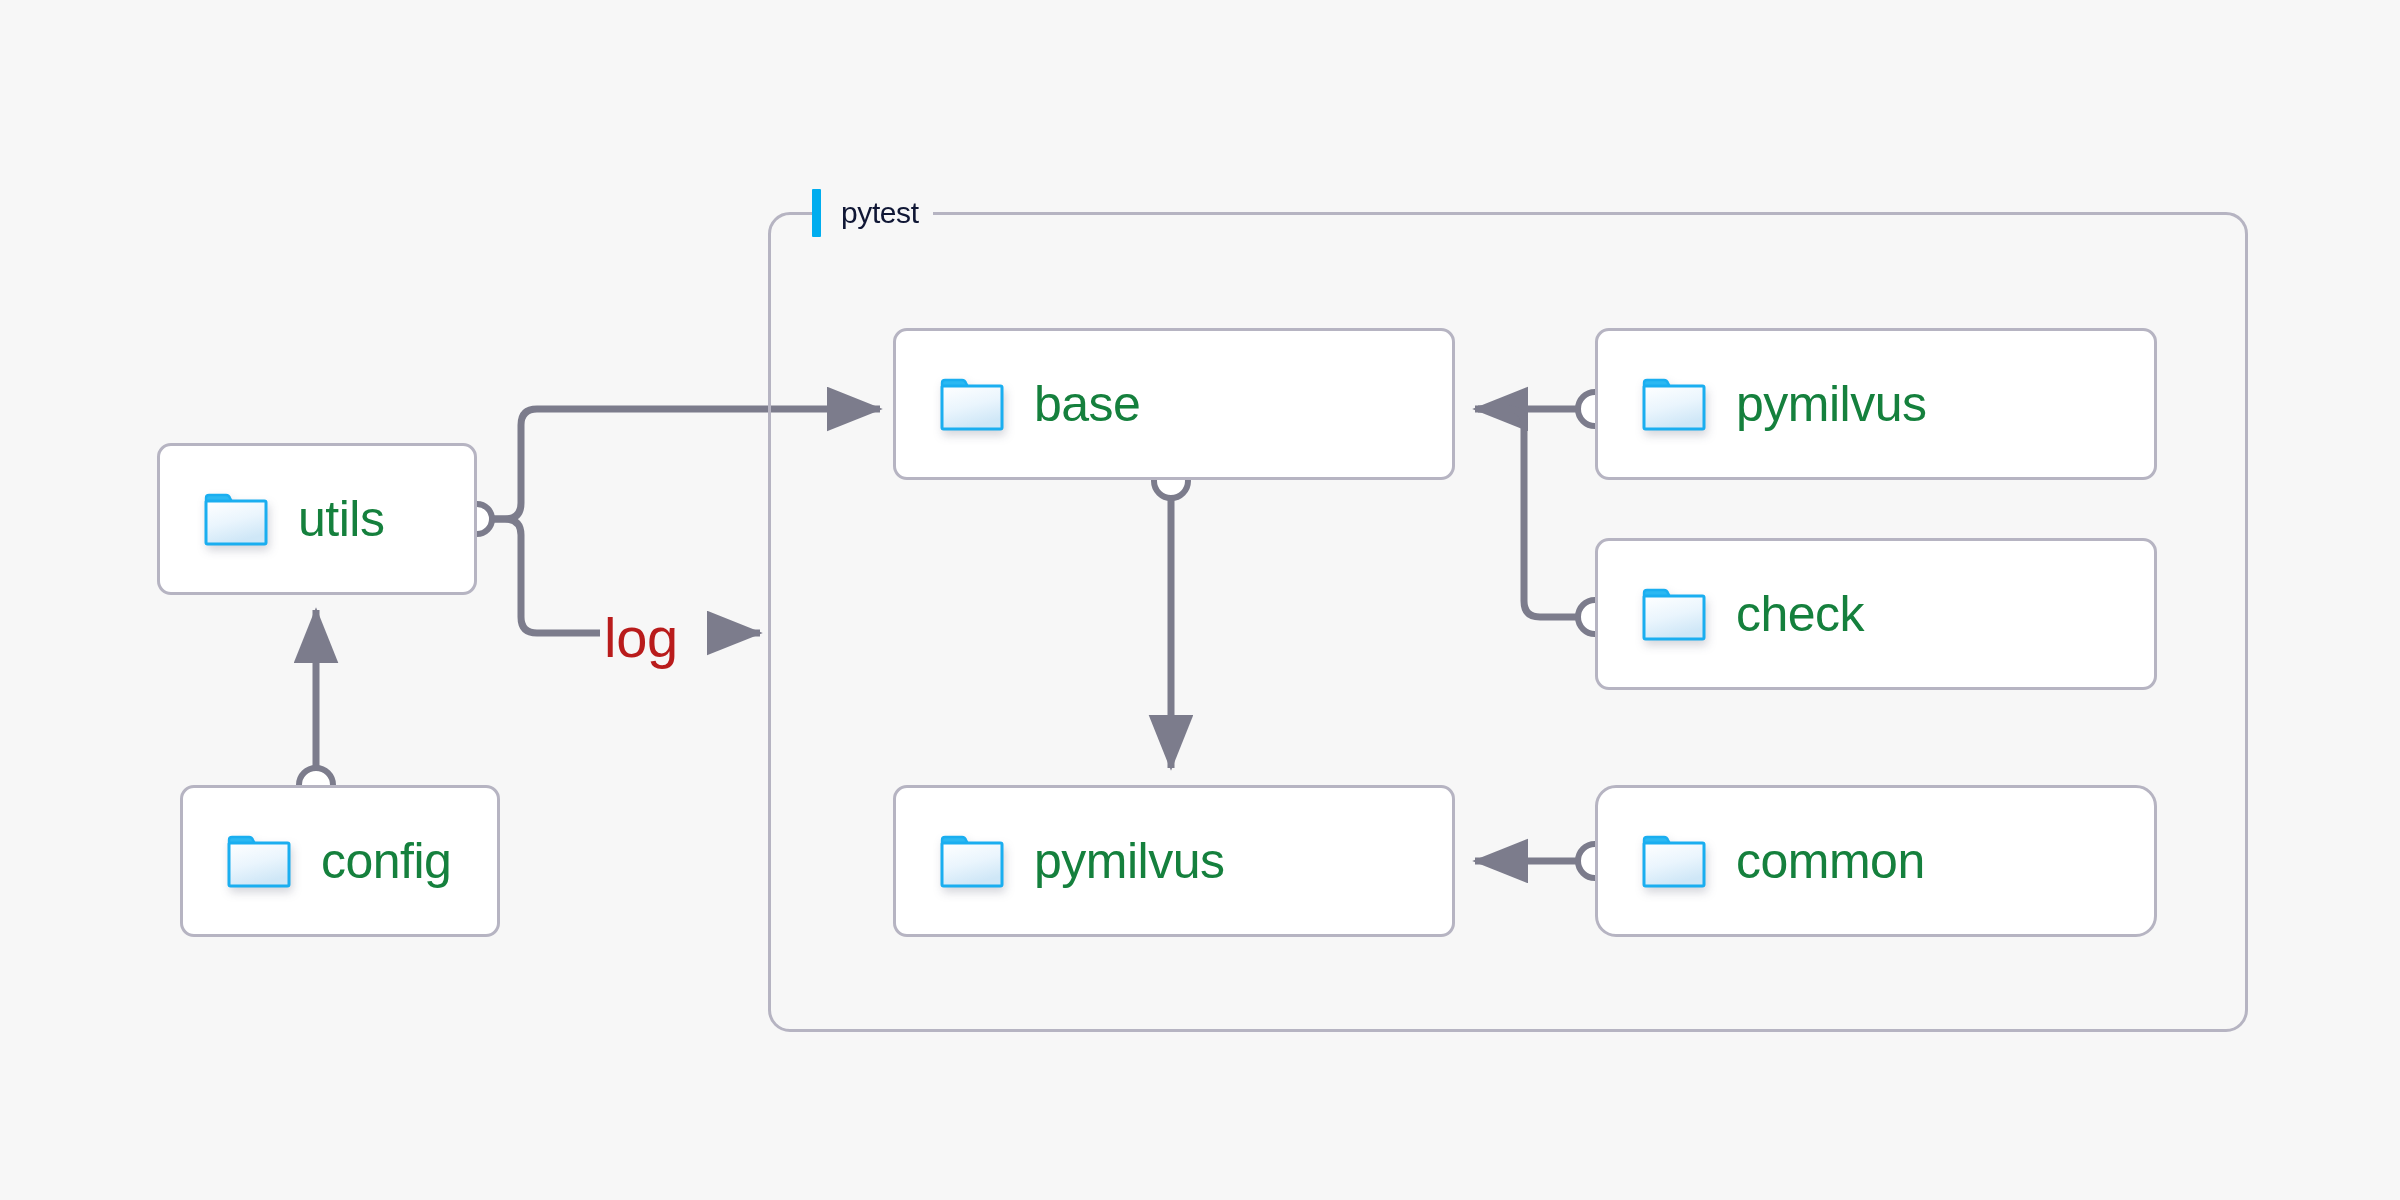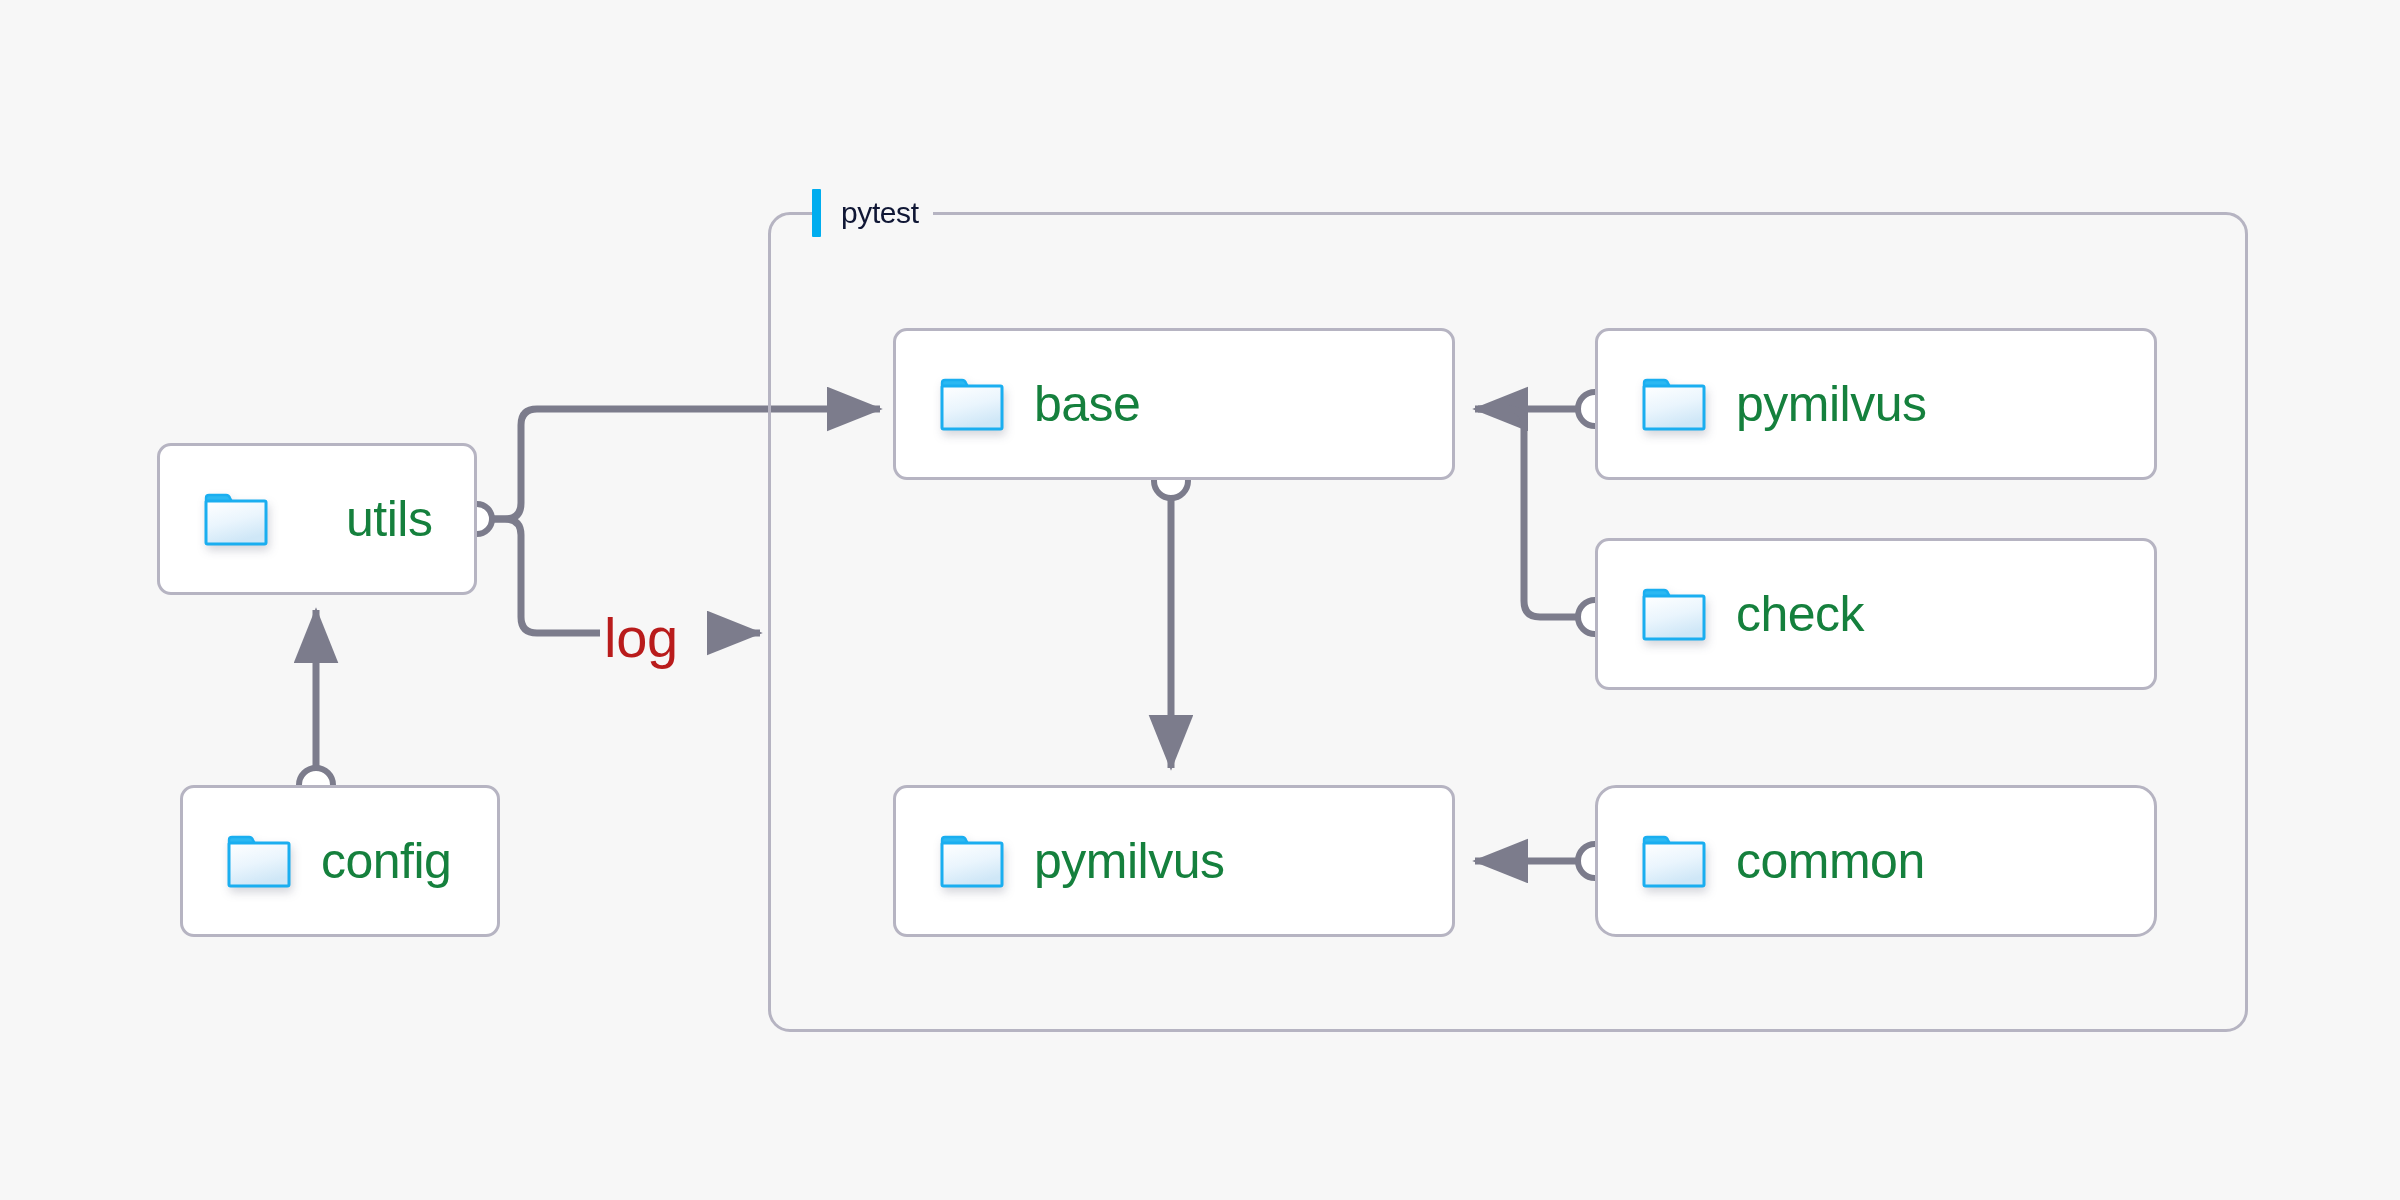--- a/index.html
+++ b/index.html
@@ -147,21 +147,21 @@
     <circle cx="1595" cy="861" r="17" fill="#ffffff" stroke="#7c7c8c" stroke-width="6"></circle>
   </svg>
 
   <div class="group-box" style="left:768px; top:212px; width:1480px; height:820px;"></div>
 
   <div class="group-label" style="left:812px; top:186px;">
     <span class="accent-bar"></span>
     <span class="group-title">pytest</span>
   </div>
 
-  <div class="node" style="left:157px; top:443px; width:320px; height:152px;gap:48px;">
+  <div class="node" style="left:157px; top:443px; width:320px; height:152px;">
     <span class="folder-icon">
       <svg viewBox="0 0 64 54" width="64" height="54">
         <path d="M2,10 L2,6 Q2,3 5,3 L22,3 Q25,3 26,6 L28,10 Z" fill="#2BB8F2" stroke="#1AAEF0" stroke-width="2.4" stroke-linejoin="round"></path>
         <rect x="2" y="9" width="60" height="43" rx="1.5" fill="url(#folderGrad)" stroke="#1AAEF0" stroke-width="3"></rect>
       </svg>
     </span>
     <span class="node-label">utils</span>
   </div>
 
   <div class="node" style="left:157px; top:785px; width:320px; height:152px;margin-left:23px;">

